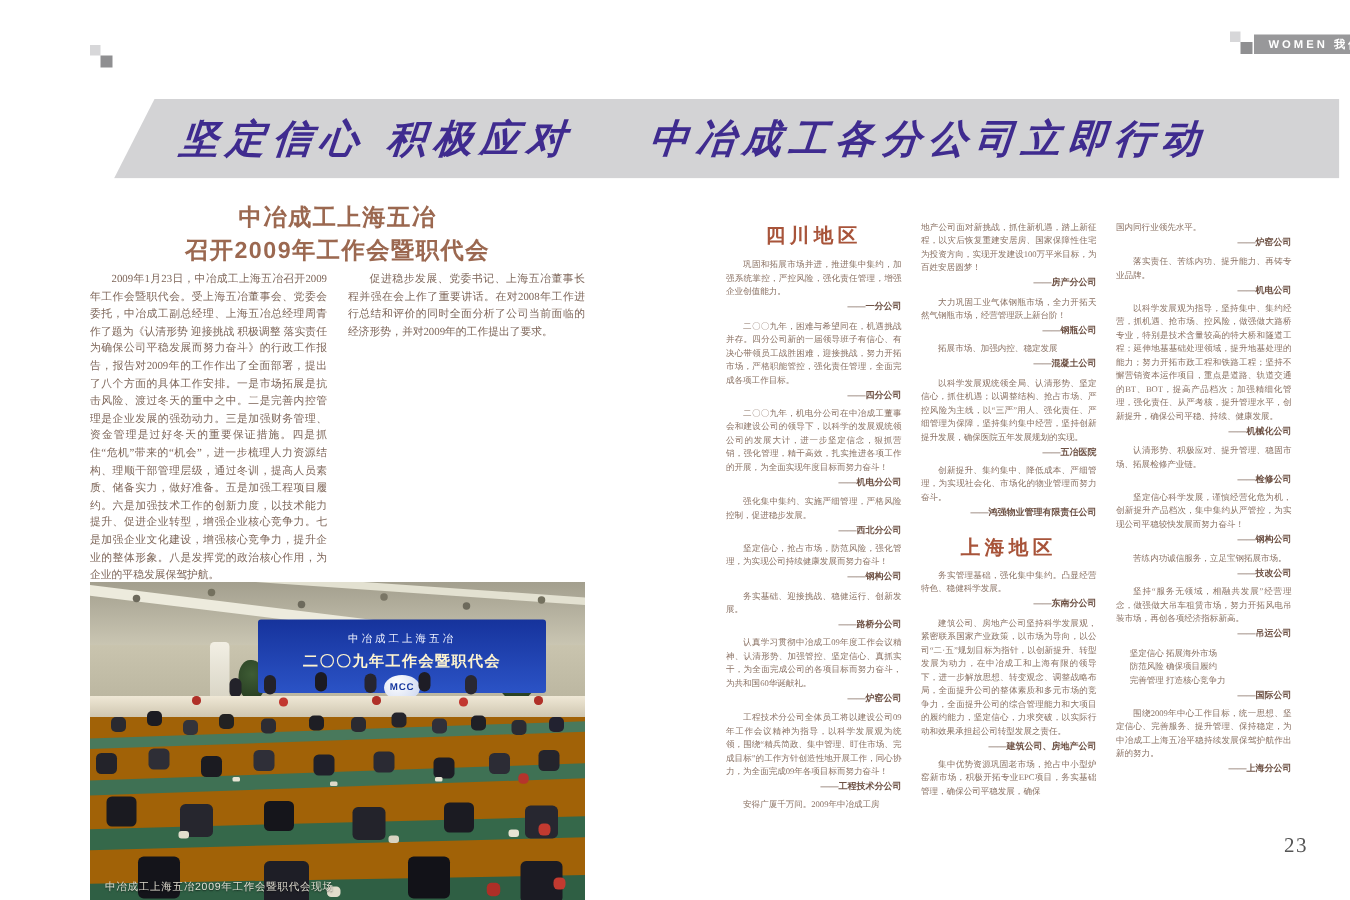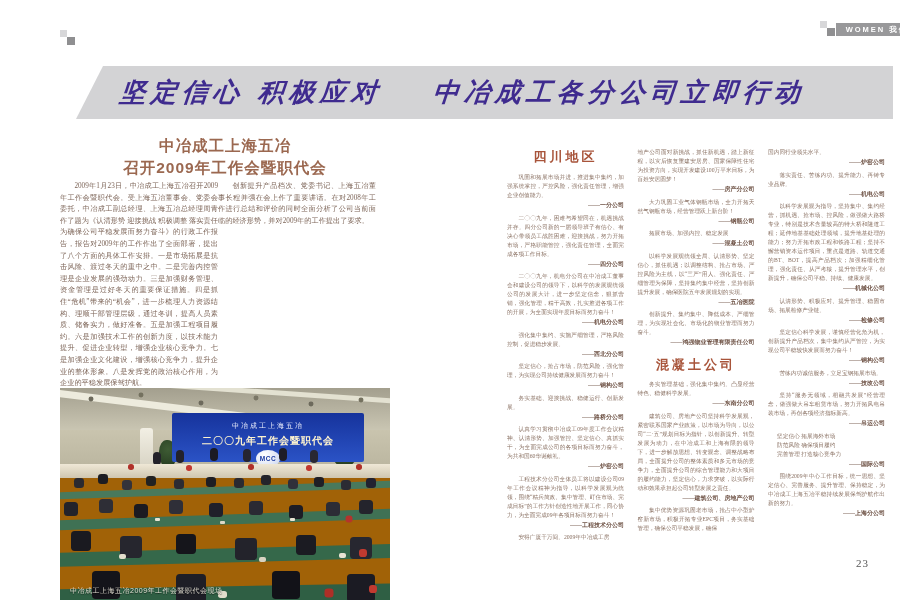--- a/index.html
+++ b/index.html
@@ -31,21 +31,21 @@
     white-space:nowrap;
   }
   .headline-left{margin-left:44px;}
   .headline-right{margin-left:auto;margin-right:88px;}
   
   .article-title{
     position:absolute;left:60px;top:135px;width:330px;text-align:center;
     color:#9b6850;font-family:"Liberation Sans",sans-serif;font-weight:bold;
     font-size:15.5px;line-height:1.45;letter-spacing:1px;
   }
-  .article-cols{position:absolute;left:60px;top:181px;width:330px;display:flex;}
+  .article-cols{position:absolute;left:60px;top:181px;width:330px;display:flex;gap:14px;}
   .acol{width:158px;font-size:7.2px;line-height:11.6px;color:#7d6558;text-align:justify;}
   .acol p{margin:0;text-indent:2em;}
   
   .photo{position:absolute;left:60px;top:388px;width:330px;height:215px;overflow:hidden;background:#a16207;}
   .ph-ceiling{position:absolute;left:0;top:0;width:100%;height:58px;background:linear-gradient(180deg,#a39f8e,#d8d4c0);}
   .ph-beam1{position:absolute;left:-20px;top:15px;width:250px;height:7px;background:#edebdd;transform:rotate(7deg);}
   .ph-beam2{position:absolute;left:100px;top:3px;width:250px;height:5px;background:#e3e1d1;transform:rotate(4deg);}
   .ph-lights{position:absolute;left:0;top:0;width:2px;height:2px;border-radius:50%;
     box-shadow:30px 10px 0 1.5px #6d6a5c,80px 6px 0 1.5px #74715f,140px 14px 0 1.5px #6d6a5c,195px 9px 0 1.5px #7a7666,250px 15px 0 1.5px #6d6a5c,300px 11px 0 1.5px #74715f;}
   .ph-wall{position:absolute;left:0;top:42px;width:100%;height:48px;background:linear-gradient(180deg,#c9c4ae,#b7b29c);}
@@ -90,32 +90,32 @@
   .ph-papers{position:absolute;left:0;top:0;width:5px;height:3px;border-radius:1px;background:transparent;
     box-shadow:95px 130px 0 0 #e8e4d4,160px 133px 0 0 #ddd8c8,230px 130px 0 0 #e8e4d4,60px 167px 0 1px #e2ddcc,200px 170px 0 1px #d8d3c2,280px 166px 0 1px #e8e4d4,160px 205px 0 2px #e2ddcc;}
   .ph-flowers{position:absolute;left:0;top:0;width:2px;height:2px;border-radius:50%;
     box-shadow:288px 130px 0 2.5px #b5342c,302px 164px 0 3px #c23a30,268px 204px 0 3.5px #ad2f27,312px 200px 0 3px #c23a30;}
   .ph-caption{
     position:absolute;left:10px;bottom:7px;color:rgba(240,236,222,.92);
     font-size:7px;letter-spacing:.5px;text-shadow:0 1px 1px rgba(0,0,0,.6);
     font-family:"Liberation Sans",sans-serif;
   }
   
-  .right-page{position:absolute;left:507px;top:148px;width:378px;display:flex;gap:13px;justify-content:space-between;}
+  .right-page{position:absolute;left:484px;top:148px;width:378px;display:flex;gap:13px;}
   .rcol{width:117px;}
   .region-heading{
     text-align:center;color:#a8543a;font-weight:bold;font-size:13px;
     font-family:"Liberation Sans",sans-serif;letter-spacing:3px;margin:0 0 7px 0;
   }
   .region-heading.mid{margin:9px 0 6px 0;}
   .qt{font-size:5.7px;line-height:9px;color:#8a7163;text-align:justify;text-indent:2em;margin:0;}
   .qt.noind{text-indent:0;}
   .qt.pre{white-space:pre-line;text-indent:0;padding-left:1.6em;text-align:left;}
   .qs{text-align:right;font-weight:bold;color:#6e5245;font-size:6px;line-height:9px;margin:1px 0 3.5px 0;}
-  .page-number{position:absolute;left:856px;top:557px;font-size:11px;color:#555;letter-spacing:1px;}
+  .page-number{position:absolute;left:856px;top:557px;font-size:14px;color:#555;letter-spacing:1px;}
 </style>
 </head>
 <body>
 
 <div class="corner-mark" id="mark-left">
   <div class="sq1"></div>
   <div class="sq2"></div>
 </div>
 
 <div class="page-tag">
@@ -134,21 +134,21 @@
 <div class="article-title">
   <div>中冶成工上海五冶</div>
   <div>召开2009年工作会暨职代会</div>
 </div>
 
 <div class="article-cols">
   <div class="acol">
     <p>2009年1月23日，中冶成工上海五冶召开2009年工作会暨职代会。受上海五冶董事会、党委会委托，中冶成工副总经理、上海五冶总经理周青作了题为《认清形势 迎接挑战 积极调整 落实责任 为确保公司平稳发展而努力奋斗》的行政工作报告，报告对2009年的工作作出了全面部署，提出了八个方面的具体工作安排。一是市场拓展是抗击风险、渡过冬天的重中之中。二是完善内控管理是企业发展的强劲动力。三是加强财务管理、资金管理是过好冬天的重要保证措施。四是抓住“危机”带来的“机会”，进一步梳理人力资源结构、理顺干部管理层级，通过冬训，提高人员素质、储备实力，做好准备。五是加强工程项目履约。六是加强技术工作的创新力度，以技术能力提升、促进企业转型，增强企业核心竞争力。七是加强企业文化建设，增强核心竞争力，提升企业的整体形象。八是发挥党的政治核心作用，为企业的平稳发展保驾护航。</p>
   </div>
   <div class="acol">
-    <p>创新提升产品档次、党委书记、上海五冶董事长程并强在会上作了重要讲话。在对2008年工作进行总结和评价的同时全面分析了公司当前面临的经济形势，并对2009年的工作提出了要求。</p>
+    <p>促进稳步发展、党委书记、上海五冶董事长程并强在会上作了重要讲话。在对2008年工作进行总结和评价的同时全面分析了公司当前面临的经济形势，并对2009年的工作提出了要求。</p>
   </div>
 </div>
 
 <div class="photo">
   <div class="ph-ceiling"></div>
   <div class="ph-beam1"></div>
   <div class="ph-beam2"></div>
   <div class="ph-lights"></div>
   <div class="ph-wall"></div>
   <div class="ph-ac"></div>
@@ -227,21 +227,21 @@
       <div class="qs">——混凝土公司</div>
     </div>
     <div>
       <div class="qt">以科学发展观统领全局、认清形势、坚定信心，抓住机遇；以调整结构、抢占市场、严控风险为主线，以“三严”用人、强化责任、严细管理为保障，坚持集约集中经营，坚持创新提升发展，确保医院五年发展规划的实现。</div>
       <div class="qs">——五冶医院</div>
     </div>
     <div>
       <div class="qt">创新提升、集约集中、降低成本、严细管理，为实现社会化、市场化的物业管理而努力奋斗。</div>
       <div class="qs">——鸿强物业管理有限责任公司</div>
     </div>
-    <div class="region-heading mid">混凝土公司</div>
+    <div class="region-heading mid">上海地区</div>
     <div>
       <div class="qt">务实管理基础，强化集中集约。凸显经营特色、稳健科学发展。</div>
       <div class="qs">——东南分公司</div>
     </div>
     <div>
       <div class="qt">建筑公司、房地产公司坚持科学发展观，紧密联系国家产业政策，以市场为导向，以公司“二·五”规划目标为指针，以创新提升、转型发展为动力，在中冶成工和上海有限的领导下，进一步解放思想、转变观念、调整战略布局，全面提升公司的整体素质和多元市场的竞争力，全面提升公司的综合管理能力和大项目的履约能力，坚定信心，力求突破，以实际行动和效果承担起公司转型发展之责任。</div>
       <div class="qs">——建筑公司、房地产公司</div>
     </div>
     <div>
       <div class="qt">集中优势资源巩固老市场，抢占中小型炉窑新市场，积极开拓专业EPC项目，务实基础管理，确保公司平稳发展，确保</div>

